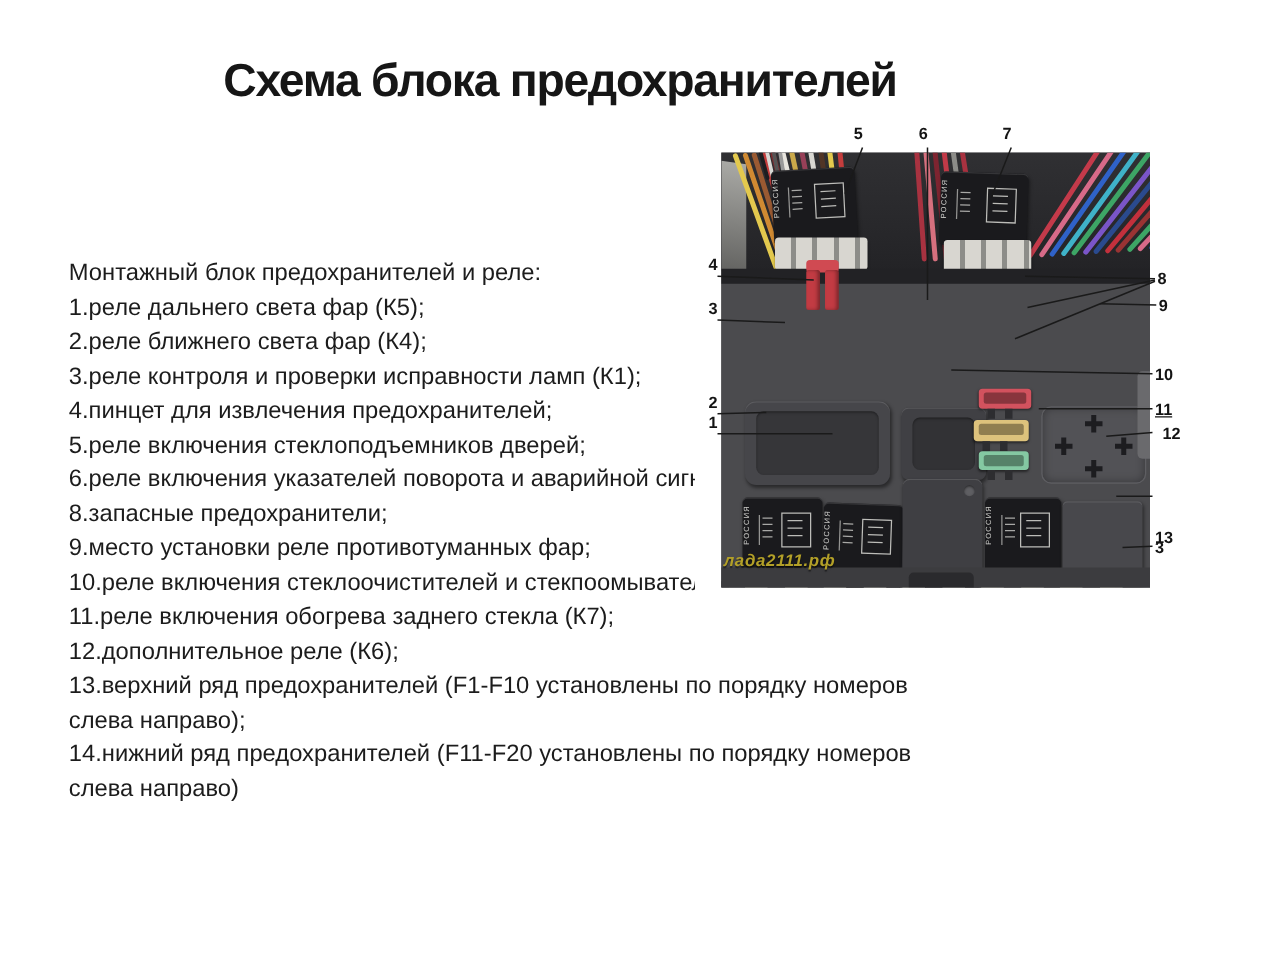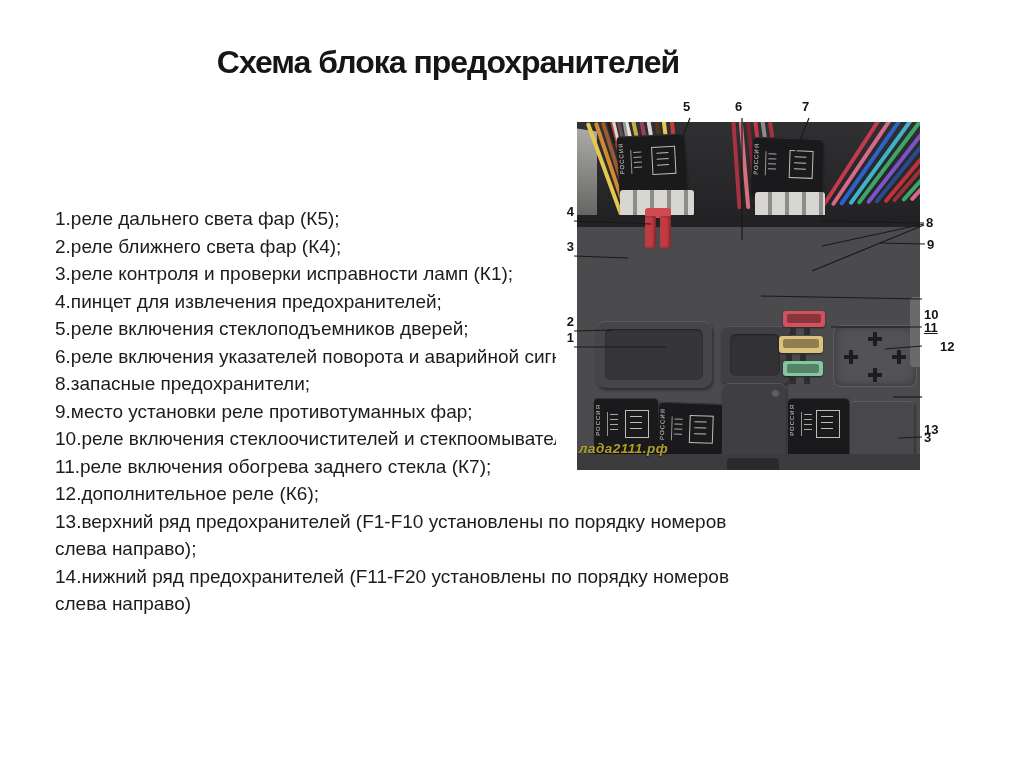--- a/index.html
+++ b/index.html
@@ -5,21 +5,21 @@
   html,body{margin:0;padding:0;}
   body{
     width:1024px;height:767px;position:relative;overflow:hidden;
     background:#ffffff;
     font-family:"Liberation Sans","DejaVu Sans",sans-serif;
     color:#1b1b1b;
   }
   
   .slide-title{
     position:absolute;top:44px;left:0;width:896px;
-    text-align:center;font-size:32px;font-weight:700;color:#161616;
+    text-align:center;font-size:37px;font-weight:700;color:#161616;
     letter-spacing:-1px;margin:0;
   }
   
   .legend{
     position:absolute;left:55px;top:205px;width:700px;
     font-size:19px;line-height:27.5px;color:#1c1c1c;z-index:1;
   }
   .legend-item{white-space:pre-line;}
   
   .figure{
@@ -121,31 +121,32 @@
     font-size:13.5px;font-weight:700;font-style:italic;
     color:#b3a028;text-shadow:0 1px 1px rgba(0,0,0,.55);letter-spacing:.5px;
   }
   
   .co{position:absolute;font-size:13px;font-weight:700;color:#141414;line-height:14px;z-index:8;}
   .co.leftcol{width:16px;text-align:right;}
   .co1{left:2px;top:231px;} .co2{left:2px;top:215px;}
   .co3{left:2px;top:140px;} .co4{left:2px;top:105px;}
   .co5{left:127px;top:0;} .co6{left:179px;top:0;} .co7{left:246px;top:0;}
   .co8{left:370px;top:116px;} .co9{left:371px;top:138px;}
-  .co10{left:368px;top:208px;} .co11{left:368px;top:221px;text-decoration:underline;}
-  .co12{left:384px;top:240px;text-align:right;} .co13{left:368px;top:291px;margin-top:32px;}
+  .co10{left:368px;top:193px;} .co11{left:368px;top:221px;text-decoration:underline;}
+  .co12{left:374px;top:240px;text-align:right;} .co13{left:368px;top:291px;margin-top:32px;}
   .co14{left:368px;top:331px;}
   .leaders{position:absolute;left:0;top:0;z-index:7;pointer-events:none;}
 </style>
 </head>
 <body>
 
 <h1 class="slide-title">Схема блока предохранителей</h1>
 
 <div class="legend">
+  <div class="legend-item">Монтажный блок предохранителей и реле:</div>
   <div id="legend-items">
       <div class="legend-item">1.реле дальнего света фар (К5);</div>
       <div class="legend-item">2.реле ближнего света фар (К4);</div>
       <div class="legend-item">3.реле контроля и проверки исправности ламп (К1);</div>
       <div class="legend-item">4.пинцет для извлечения предохранителей;</div>
       <div class="legend-item">5.реле включения стеклоподъемников дверей;</div>
       <div class="legend-item">6.реле включения указателей поворота и аварийной сигнали</div>
       <div class="legend-item">8.запасные предохранители;</div>
       <div class="legend-item">9.место установки реле противотуманных фар;</div>
       <div class="legend-item">10.реле включения стеклоочистителей и стекпоомывателей (К2);</div>

